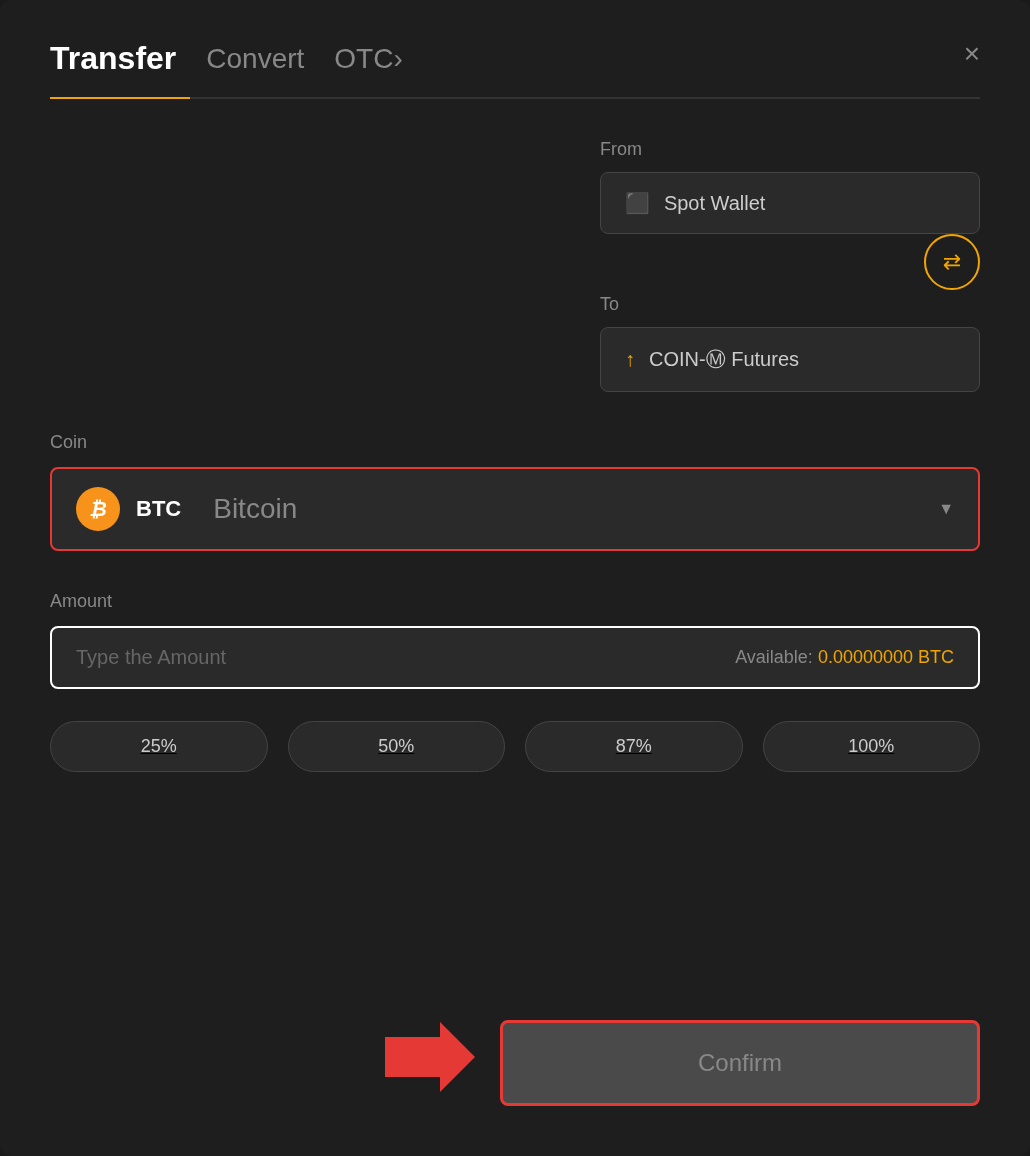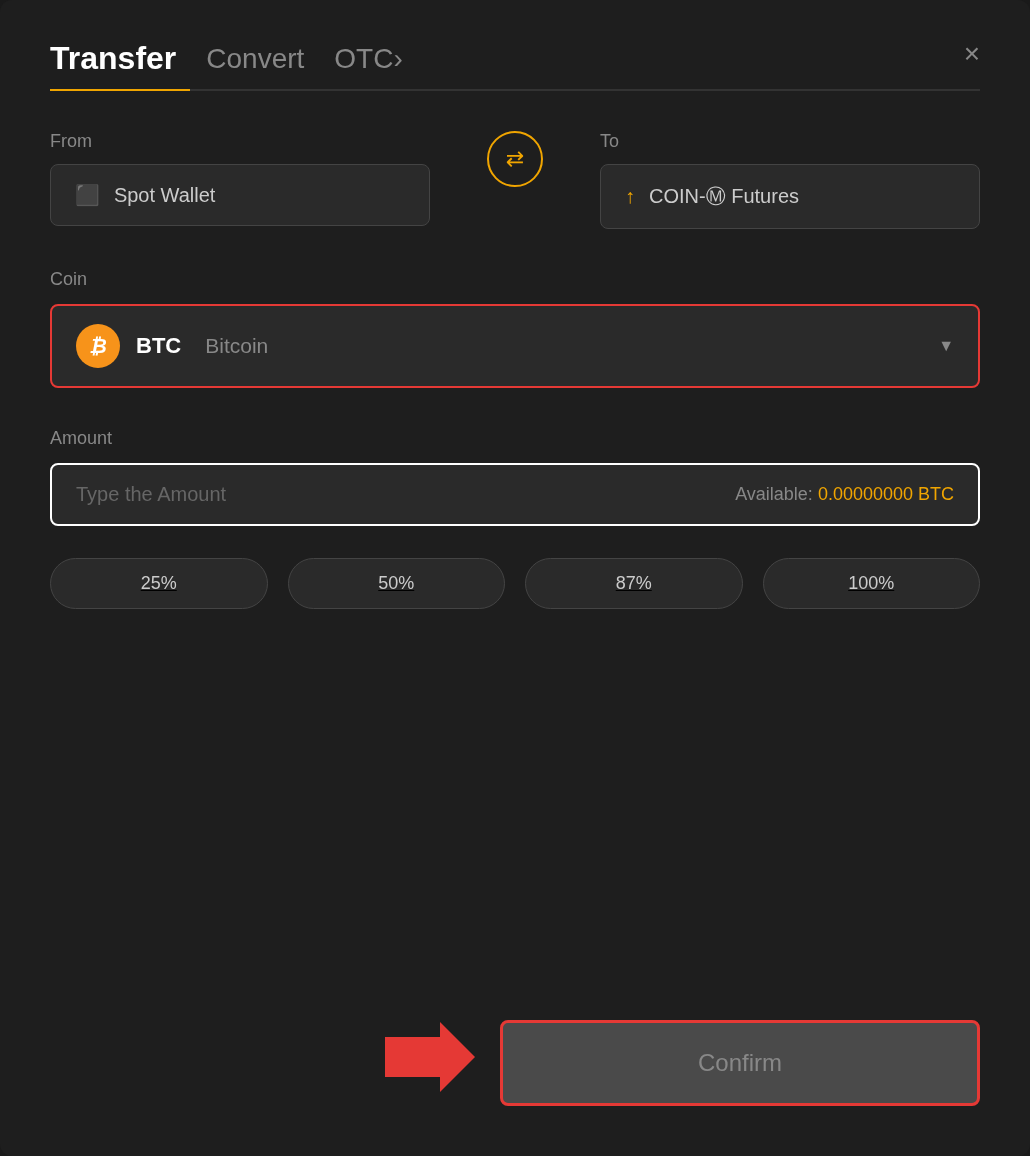--- a/index.html
+++ b/index.html
@@ -22,21 +22,21 @@
       position: relative;
       display: flex;
       flex-direction: column;
     }
 
     
     .header {
       display: flex;
       align-items: center;
       gap: 30px;
-      margin-bottom: 0;
+      margin-bottom: 8px;
       position: relative;
     }
 
     .tab-transfer {
       font-size: 32px;
       font-weight: 800;
       color: #ffffff;
       cursor: pointer;
       padding-bottom: 12px;
     }
@@ -86,23 +86,24 @@
       left: 0;
       top: 0;
       width: 140px;
       height: 2px;
       background: #f0a500;
     }
 
     
     .from-to-section {
       display: flex;
-      align-items: flex-start;
+      align-items: flex-end;
       gap: 0;
       margin-bottom: 40px;
+      flex-direction: column;
     }
 
     .from-to-column {
       display: flex;
       flex-direction: column;
       gap: 12px;
     }
 
     .from-to-label {
       font-size: 18px;
@@ -189,24 +190,24 @@
       flex-shrink: 0;
     }
 
     .coin-name {
       font-size: 22px;
       font-weight: 700;
       color: #ffffff;
     }
 
     .coin-full-name {
-      font-size: 21px;
+      font-size: 28px;
       font-weight: 400;
       color: #888888;
-      margin-left: 8px;
+      margin-left: 16px;
     }
 
     .coin-chevron {
       position: absolute;
       right: 24px;
       color: #888888;
       font-size: 16px;
     }
 
     

